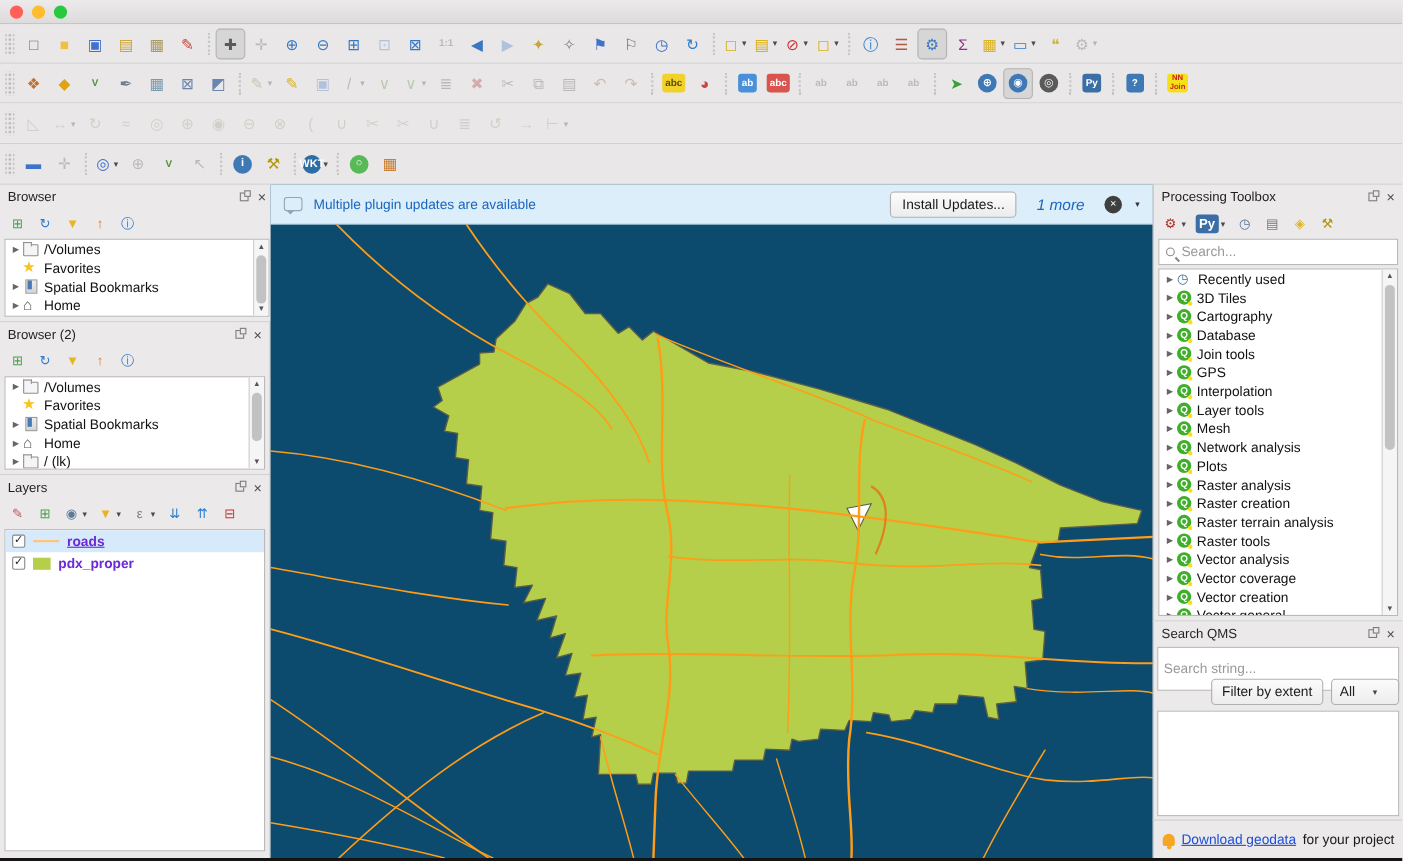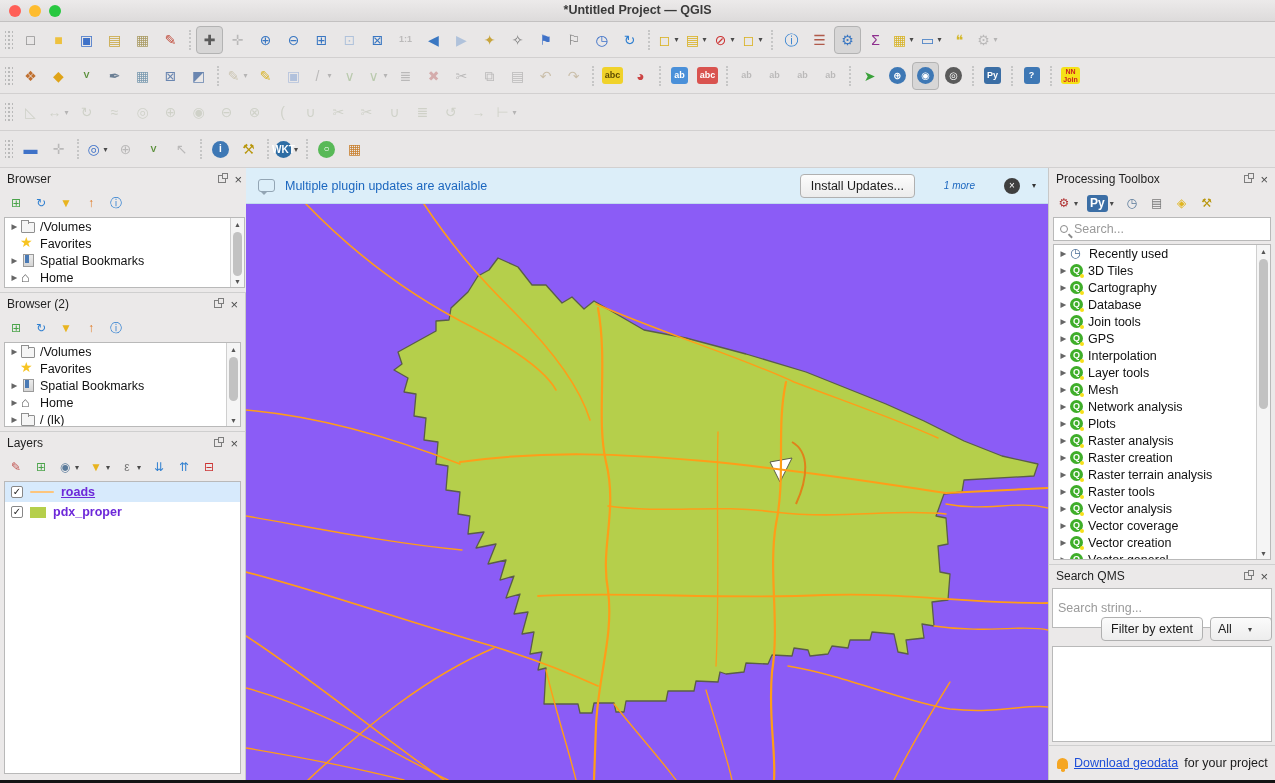--- a/index.html
+++ b/index.html
@@ -77,27 +77,27 @@
   
   .lyr-row{height:20px;display:flex;align-items:center;padding-left:6px;gap:7px}
   .lyr-row.selected{background:#d7eafc}
   .cb{width:12px;height:12px;border:1px solid #878787;background:#fff;font-size:10px;line-height:10px;text-align:center;color:#222;border-radius:2px;flex:0 0 12px}
   .sw-line{width:24px;height:2px;border-radius:1px;flex:0 0 24px}
   .sw-fill{width:16px;height:11px;flex:0 0 16px}
   .lyr-label{font-size:12.5px;font-weight:bold;color:#6d28d9}
   .lyr-label.underline{text-decoration:underline}
 
   
-  #map-col{position:absolute;left:246px;top:168px;width:802px;height:612px;background:#8b5cf6}
+  #map-col{position:absolute;left:246px;top:168px;width:802px;height:612px;background:#0c4a6e}
   .notify{position:absolute;top:0;left:0;right:0;height:36px;background:#dceef9;border-bottom:1px solid #c2dbec;display:flex;align-items:center;padding:0 12px;gap:10px}
   .bubble{width:17px;height:13px;border:1.5px solid #93a5b4;border-radius:3px;position:relative;flex:0 0 17px}
   .bubble::after{content:"";position:absolute;left:1px;bottom:-8px;border:4px solid transparent;border-top-color:#93a5b4}
   .n-msg{color:#1b66bf;font-size:12.5px;flex:1}
   .n-btn{background:linear-gradient(#fcfcfc,#ececec);border:1px solid #b0b0b0;border-radius:4px;padding:4px 10px;font-size:12.5px;color:#1a1a1a}
-  .n-more{color:#1b66bf;font-style:italic;font-size:10px;margin:0 19px}
+  .n-more{color:#1b66bf;font-style:italic;font-size:14px;margin:0 8px}
   .n-close{width:16px;height:16px;border-radius:50%;background:#3f3f3f;color:#fff;font-size:10px;display:flex;align-items:center;justify-content:center}
   .n-caret{font-size:8px;color:#333;margin-left:2px}
   svg.map{position:absolute;top:36px;left:0;width:802px;height:576px;display:block}
 
   
   #p-proc{left:1048px;top:168px;width:227px;height:397px;border-left:1px solid #c8c8c8;border-bottom:1px solid #cfcfcf}
   .searchbox{position:absolute;left:4px;right:4px;top:49px;height:24px;background:#fff;border:1px solid #b9b9b9;display:flex;align-items:center;padding:0 6px;gap:6px}
   .mag{width:8px;height:8px;border:1.5px solid #8a8a8a;border-radius:50%;position:relative;flex:0 0 8px}
   .mag::after{content:"";position:absolute;width:5px;height:1.5px;background:#8a8a8a;transform:rotate(45deg);left:7px;top:9px}
   input{border:none;outline:none;font-size:12.5px;color:#333;flex:1;background:transparent;font-family:inherit;min-width:0}
@@ -121,21 +121,20 @@
 </style>
 </head>
 <body>
 
 <div class="titlebar">
   <div class="lights">
     <span class="light r"></span>
     <span class="light y"></span>
     <span class="light g"></span>
   </div>
-  <div class="win-title">*Untitled Project — QGIS</div>
 </div>
 
 <div class="toolbar" id="tb1">
   <span class="grip"></span>
   <div class="tb-btn" title="new-project-button">
       <span class="tb-glyph" style="color: rgb(111, 111, 111);">□</span>
 
     </div>
     <div class="tb-btn" title="open-project-button">
       <span class="tb-glyph" style="color: rgb(238, 193, 62);">■</span>

